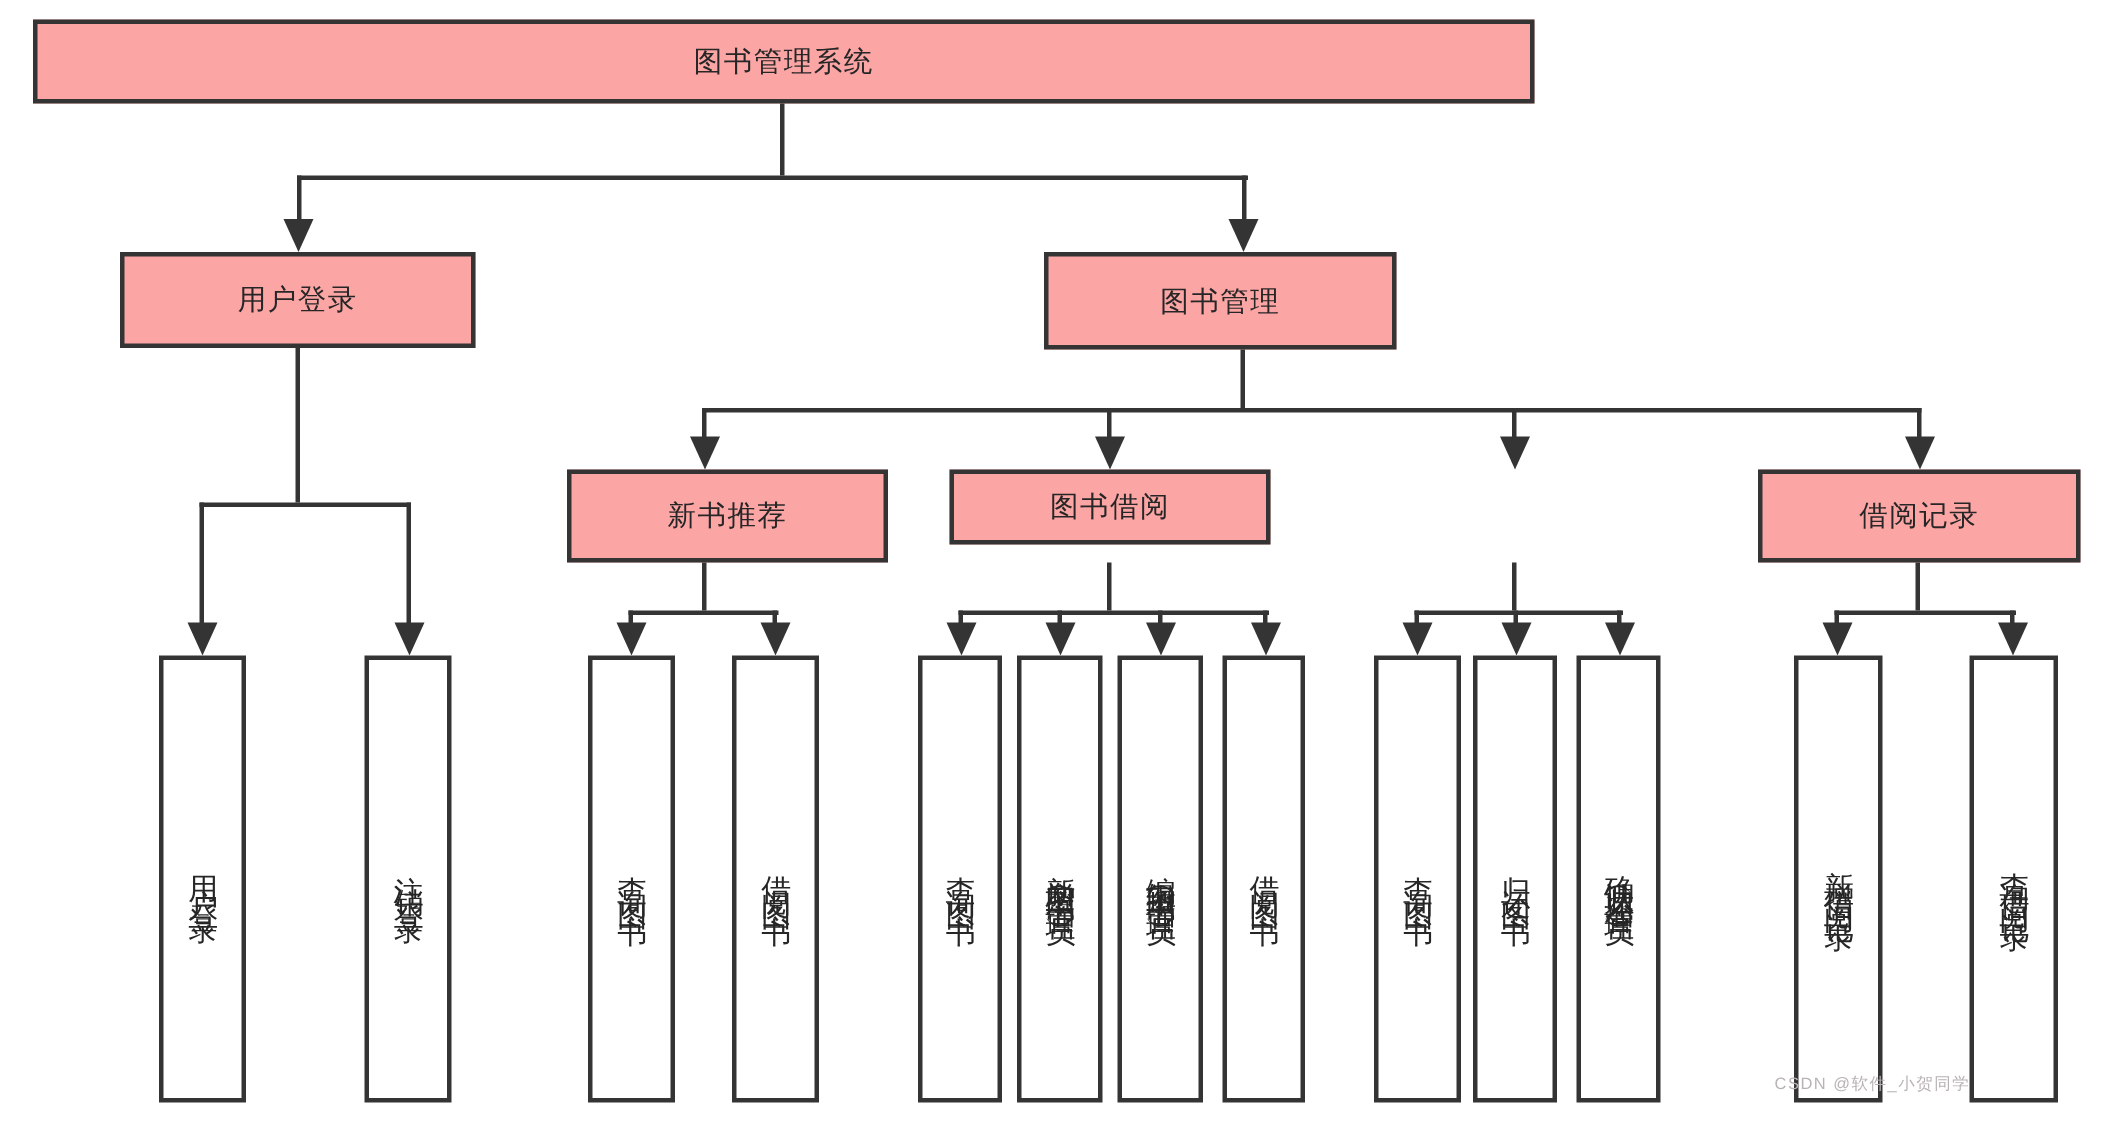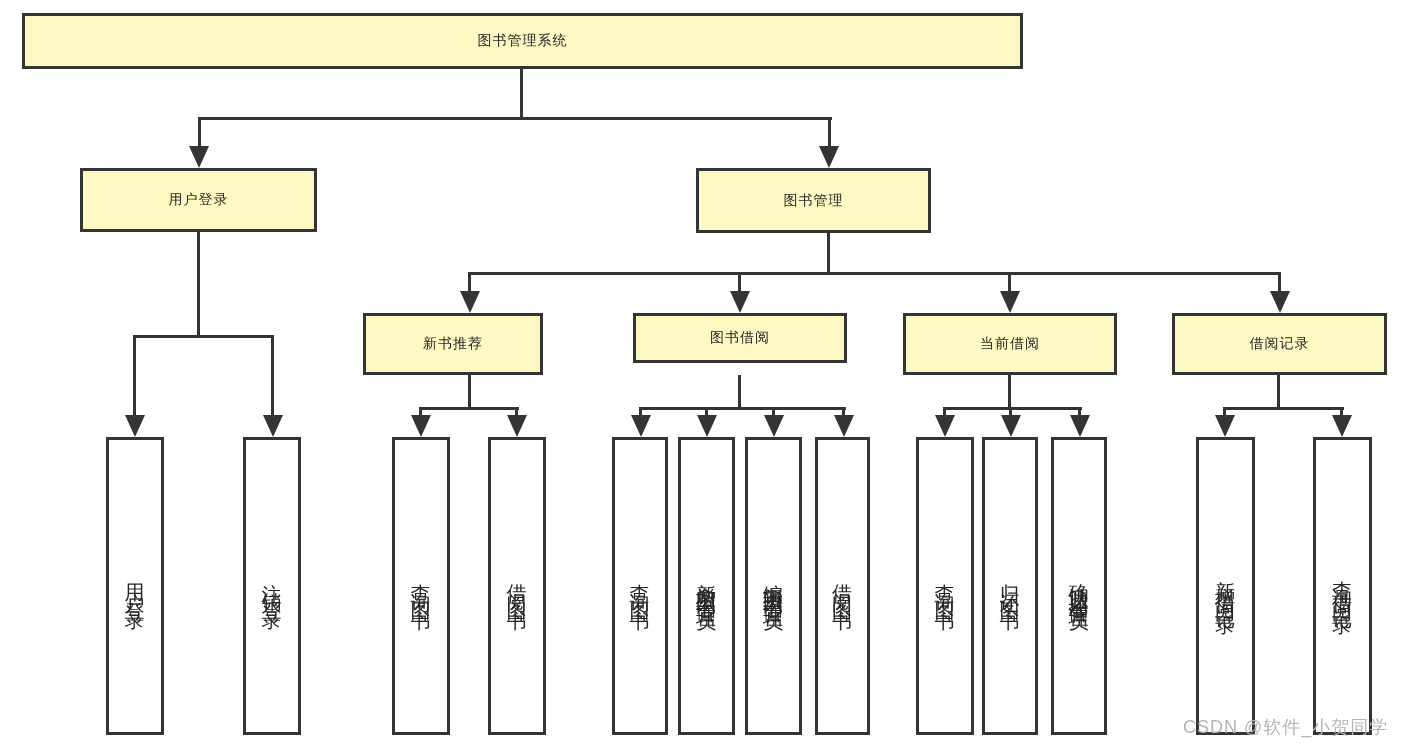--- a/index.html
+++ b/index.html
@@ -2,42 +2,42 @@
 <html><head>
 <meta charset="utf-8">
 <style>
   html,body{margin:0;padding:0;background:#ffffff;}
   .canvas{
     position:relative;width:1405px;height:747px;background:#ffffff;
     font-family:"Liberation Sans","DejaVu Sans",sans-serif;overflow:hidden;
   }
   
   .box{
-    position:absolute;box-sizing:border-box;border:3px solid #343434;background:#fef9c3;
+    position:absolute;box-sizing:border-box;border:3px solid #343434;background:#fca5a5;
     display:flex;align-items:center;justify-content:center;
-    font-size:14px;color:#262626;letter-spacing:1px;white-space:nowrap;
+    font-size:19px;color:#262626;letter-spacing:1px;white-space:nowrap;
   }
   .vbox{
     position:absolute;box-sizing:border-box;border:3px solid #343434;background:#ffffff;
     display:flex;align-items:center;justify-content:center;
     writing-mode:vertical-rl;text-orientation:upright;
     font-size:20px;color:#262626;letter-spacing:9px;line-height:1;
   }
   
   .hl{position:absolute;height:3px;background:#343434;}
   .vl{position:absolute;width:3px;background:#343434;}
   
   .ah{
     position:absolute;width:0;height:0;
     border-left:10px solid transparent;border-right:10px solid transparent;
     border-top:22px solid #343434;
   }
   .watermark{
     position:absolute;left:1183px;top:715px;z-index:5;
-    font-size:18px;color:#b9b3b3;letter-spacing:1px;white-space:nowrap;
+    font-size:11px;color:#b9b3b3;letter-spacing:1px;white-space:nowrap;
   }
 </style>
 </head>
 <body>
 
 <div class="canvas">
 
   <div class="box" style="left:22px;top:13px;width:1001px;height:56px">图书管理系统</div>
 
   <div class="vl" style="left:520px;top:69px;height:48px"></div>
@@ -61,23 +61,22 @@
   <div class="hl" style="left:468px;top:272px;width:813px"></div>
   <div class="vl" style="left:468px;top:272px;height:20px"></div>
   <div class="vl" style="left:738px;top:272px;height:20px"></div>
   <div class="vl" style="left:1008px;top:272px;height:20px"></div>
   <div class="vl" style="left:1278px;top:272px;height:20px"></div>
   <div class="ah" style="left:460px;top:291px"></div>
   <div class="ah" style="left:730px;top:291px"></div>
   <div class="ah" style="left:1000px;top:291px"></div>
   <div class="ah" style="left:1270px;top:291px"></div>
 
-  <div class="box" style="left:363px;top:313px;width:180px;height:62px">新书推荐</div>
+  <div class="box" style="left:378px;top:313px;width:214px;height:62px">新书推荐</div>
   <div class="box" style="left:633px;top:313px;width:214px;height:50px">图书借阅</div>
-  <div class="box" style="left:903px;top:313px;width:214px;height:62px">当前借阅</div>
   <div class="box" style="left:1172px;top:313px;width:215px;height:62px">借阅记录</div>
 
   <div class="vl" style="left:468px;top:375px;height:32px"></div>
   <div class="hl" style="left:419px;top:407px;width:100px"></div>
   <div class="vl" style="left:419px;top:407px;height:10px"></div>
   <div class="vl" style="left:515px;top:407px;height:10px"></div>
   <div class="ah" style="left:411px;top:415px"></div>
   <div class="ah" style="left:507px;top:415px"></div>
 
   <div class="vl" style="left:738px;top:375px;height:32px"></div>

